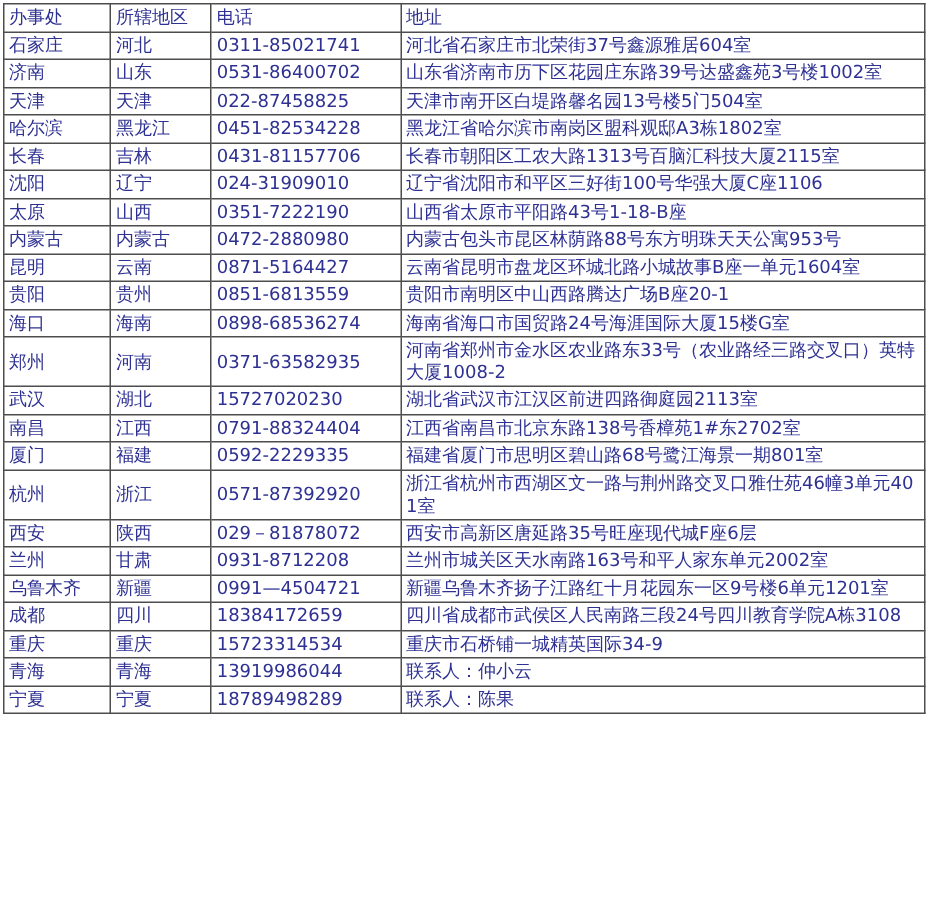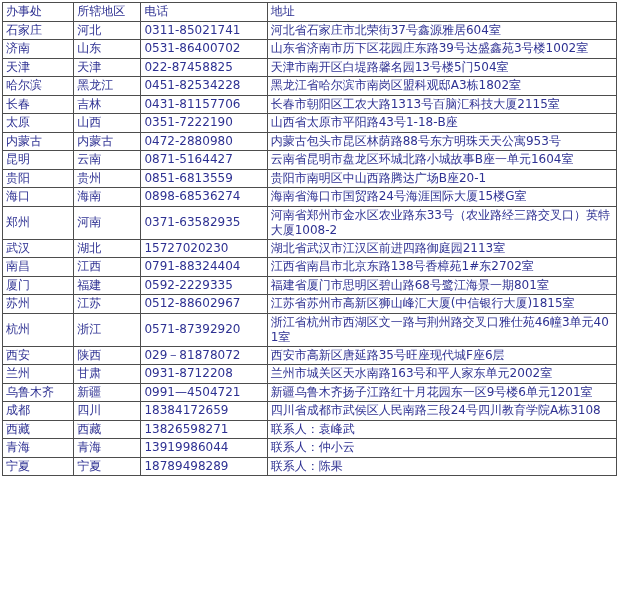--- a/index.html
+++ b/index.html
@@ -82,20 +82,26 @@
         <td>0451-82534228</td>
         <td>黑龙江省哈尔滨市南岗区盟科观邸A3栋1802室</td>
       </tr>
       <tr>
         <td>长春</td>
         <td>吉林</td>
         <td>0431-81157706</td>
         <td>长春市朝阳区工农大路1313号百脑汇科技大厦2115室</td>
       </tr>
       <tr>
+        <td>沈阳</td>
+        <td>辽宁</td>
+        <td>024-31909010</td>
+        <td>辽宁省沈阳市和平区三好街100号华强大厦C座1106</td>
+      </tr>
+      <tr>
         <td>太原</td>
         <td>山西</td>
         <td>0351-7222190</td>
         <td>山西省太原市平阳路43号1-18-B座</td>
       </tr>
       <tr>
         <td>内蒙古</td>
         <td>内蒙古</td>
         <td>0472-2880980</td>
         <td>内蒙古包头市昆区林荫路88号东方明珠天天公寓953号</td>
@@ -136,26 +142,20 @@
         <td>0791-88324404</td>
         <td>江西省南昌市北京东路138号香樟苑1#东2702室</td>
       </tr>
       <tr>
         <td>厦门</td>
         <td>福建</td>
         <td>0592-2229335</td>
         <td>福建省厦门市思明区碧山路68号鹭江海景一期801室</td>
       </tr>
       <tr>
-        <td>苏州</td>
-        <td>江苏</td>
-        <td>0512-88602967</td>
-        <td>江苏省苏州市高新区狮山峰汇大厦(中信银行大厦)1815室</td>
-      </tr>
-      <tr>
         <td>杭州</td>
         <td>浙江</td>
         <td>0571-87392920</td>
         <td>浙江省杭州市西湖区文一路与荆州路交叉口雅仕苑46幢3单元401室</td>
       </tr>
       <tr>
         <td>西安</td>
         <td>陕西</td>
         <td>029－81878072</td>
         <td>西安市高新区唐延路35号旺座现代城F座6层</td>
@@ -172,24 +172,24 @@
         <td>0991—4504721</td>
         <td>新疆乌鲁木齐扬子江路红十月花园东一区9号楼6单元1201室</td>
       </tr>
       <tr>
         <td>成都</td>
         <td>四川</td>
         <td>18384172659</td>
         <td>四川省成都市武侯区人民南路三段24号四川教育学院A栋3108</td>
       </tr>
       <tr>
-        <td>西藏</td>
-        <td>西藏</td>
-        <td>13826598271</td>
-        <td>联系人：袁峰武</td>
+        <td>重庆</td>
+        <td>重庆</td>
+        <td>15723314534</td>
+        <td>重庆市石桥铺一城精英国际34-9</td>
       </tr>
       <tr>
         <td>青海</td>
         <td>青海</td>
         <td>13919986044</td>
         <td>联系人：仲小云</td>
       </tr>
       <tr>
         <td>宁夏</td>
         <td>宁夏</td>

